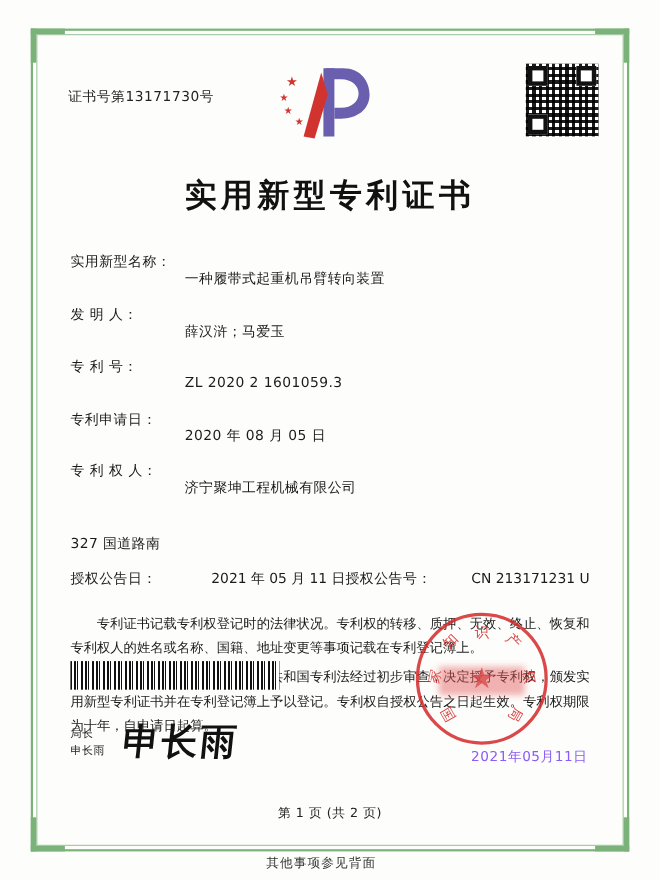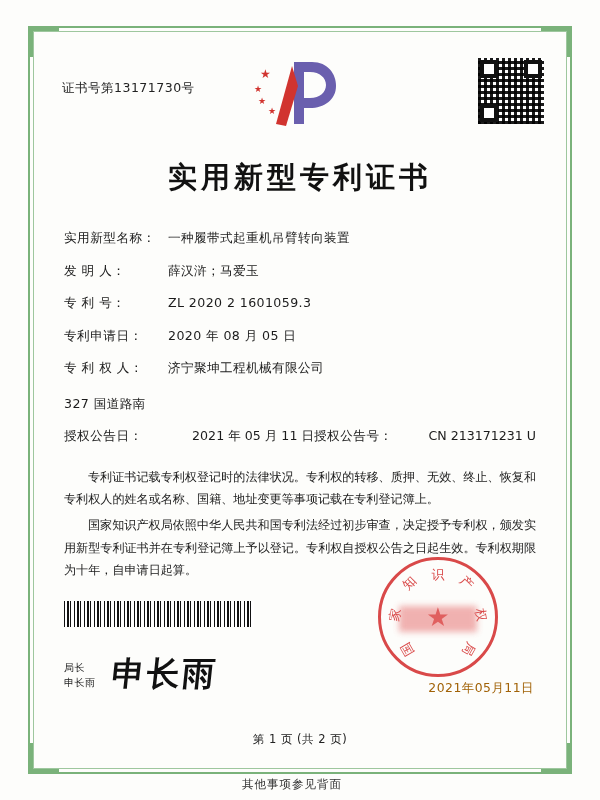--- a/index.html
+++ b/index.html
@@ -140,20 +140,21 @@
   }
   .field-label {
     flex: 0 0 auto;
     white-space: nowrap;
     letter-spacing: 0.5px;
   }
   .label-w4 { width: 104px; }
   .field-value {
     flex: 1 1 auto;
     letter-spacing: 0.4px;
+    margin-top: 15px;
   }
   .field-value .sub-line {
     display: block;
     margin-top: 3px;
   }
 
   .two-col {
     display: flex;
     align-items: flex-start;
   }
@@ -261,21 +262,21 @@
     height: 26px;
     background: rgba(225, 90, 90, 0.55);
     filter: blur(3px);
   }
 
   .seal-date {
     position: absolute;
     right: 16px;
     bottom: 58px;
     font-size: 12.4px;
-    color: #a16207;
+    color: #8b5cf6;
     letter-spacing: 0.5px;
   }
 
   
   .page-no {
     position: absolute;
     left: 0;
     right: 0;
     bottom: 8px;
     text-align: center;

